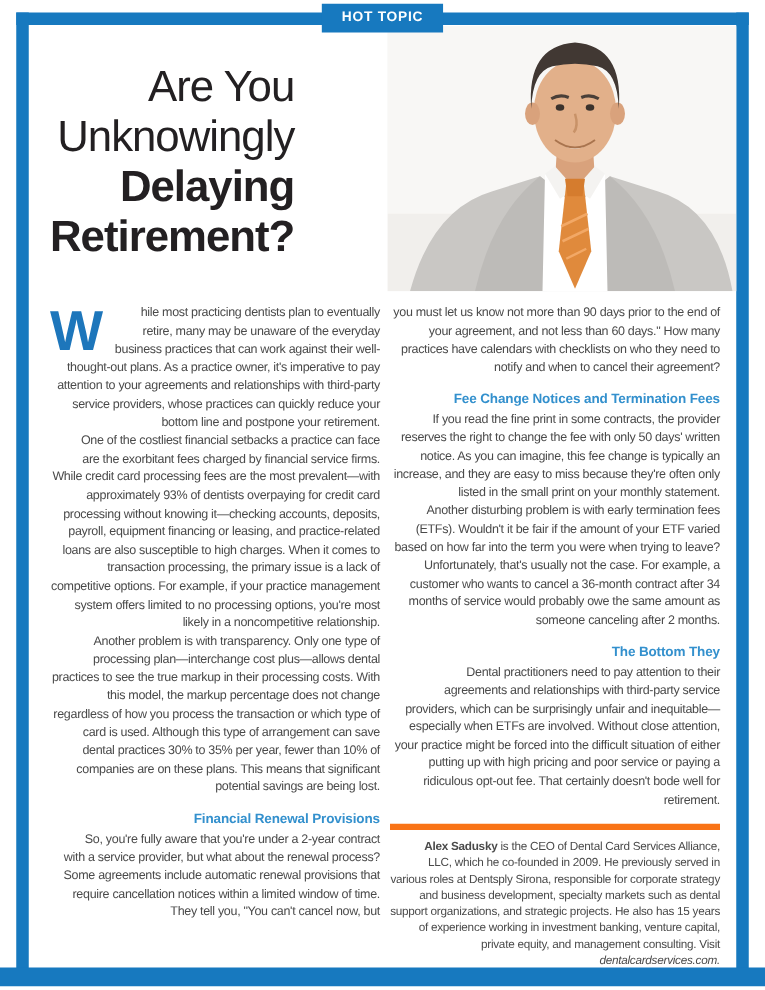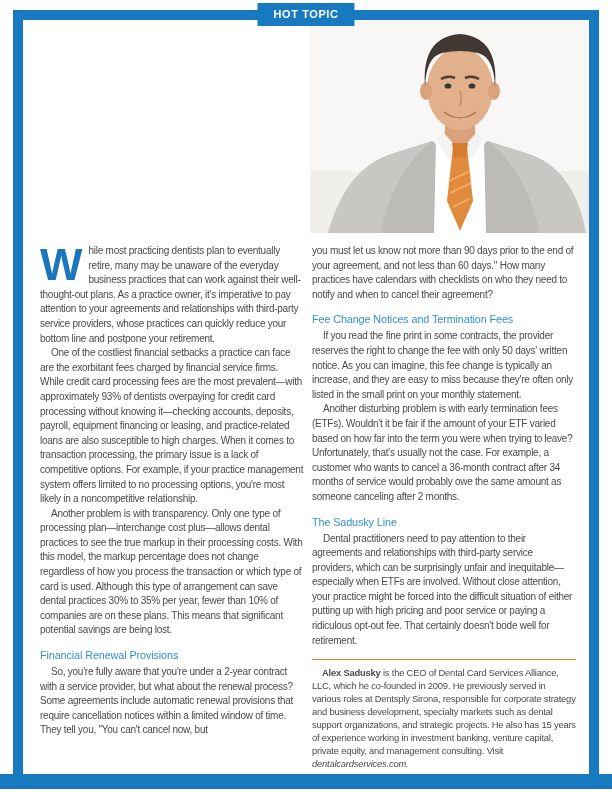--- a/index.html
+++ b/index.html
@@ -1,18 +1,18 @@
 <!DOCTYPE html>
 <html><head>
 <meta charset="utf-8">
 <style>
   html,body{margin:0;padding:0;background:#ffffff;}
   .page{
     position:relative;width:612px;height:792px;background:#ffffff;
-    font-family:"Liberation Sans","DejaVu Sans",sans-serif;overflow:hidden;
+    font-family:"Liberation Sans","DejaVu Sans",sans-serif;overflow:hidden;text-align:right;
   }
   
   .frame-top{position:absolute;left:13px;right:13px;top:10px;height:10px;background:#1779bf;}
   .frame-left{position:absolute;left:13px;top:10px;width:10px;bottom:14px;background:#1779bf;}
   .frame-right{position:absolute;right:13px;top:10px;width:10px;bottom:14px;background:#1779bf;}
   .frame-bottom{position:absolute;left:0;right:0;bottom:3px;height:15px;background:#1779bf;}
   
   .banner{
     position:absolute;top:3px;left:50%;transform:translateX(-50%);
     background:#1779bf;color:#ffffff;padding:5px 16px 5px 16px;
@@ -29,48 +29,54 @@
   .photo{position:absolute;left:310px;top:21px;width:279px;height:212px;overflow:hidden;background:#f8f7f5;}
   
   .col{position:absolute;top:244px;width:264px;color:#4a4a4a;}
   .col-left{left:40px;}
   .col-right{left:312px;}
   .body{
     margin:0;font-size:10px;line-height:14.6px;letter-spacing:-0.25px;color:#4a4a4a;
   }
   .indent{text-indent:11px;}
   .sec{
-    margin:11px 0 3px 0;font-size:10.8px;line-height:13px;font-weight:normal;
+    margin:11px 0 3px 0;font-size:10.8px;line-height:13px;font-weight:bold;
     color:#3390cd;letter-spacing:-0.1px;
   }
   .dropcap{
     float:left;font-size:45px;line-height:37px;font-weight:bold;color:#1d76bb;
     padding:2px 6px 0 0;letter-spacing:0;
   }
   .bio{
-    margin-top:11px;border-top:1px solid #f97316;padding-top:7px;
+    margin-top:11px;border-top:5px solid #f97316;padding-top:7px;
     font-size:9.4px;line-height:12.9px;letter-spacing:-0.2px;color:#4a4a4a;text-indent:10px;
   }
   .bio-name{font-weight:bold;}
   .bio-link{font-style:italic;}
 </style>
 </head>
 <body>
 
 <div class="page">
 
   <div class="frame-top"></div>
   <div class="frame-left"></div>
   <div class="frame-right"></div>
   <div class="frame-bottom"></div>
 
   <div class="banner">
     <span>HOT TOPIC</span>
   </div>
 
+  <h1 class="title">
+    <span class="t-light">Are You</span>
+    <span class="t-light">Unknowingly</span>
+    <span class="t-bold">Delaying</span>
+    <span class="t-bold">Retirement?</span>
+  </h1>
 
   <div class="photo">
     <svg width="279" height="212" viewBox="0 0 279 212">
       <rect x="0" y="0" width="279" height="212" fill="#f8f7f5"></rect>
       <rect x="0" y="150" width="279" height="62" fill="#f1efec"></rect>
 
       <path d="M18 212 Q36 146 84 132 L122 120 L150 142 L178 120 L216 132 Q264 146 276 212 Z" fill="#c9c7c4"></path>
       <path d="M122 120 L150 142 L128 212 L70 212 Q84 150 122 120 Z" fill="#bdbbb8"></path>
       <path d="M178 120 L150 142 L172 212 L230 212 Q216 150 178 120 Z" fill="#bdbbb8"></path>
 
@@ -108,18 +114,18 @@
     <p class="body indent">Another problem is with transparency. Only one type of processing plan—interchange cost plus—allows dental practices to see the true markup in their processing costs. With this model, the markup percentage does not change regardless of how you process the transaction or which type of card is used. Although this type of arrangement can save dental practices 30% to 35% per year, fewer than 10% of companies are on these plans. This means that significant potential savings are being lost.</p>
     <h3 class="sec">Financial Renewal Provisions</h3>
     <p class="body indent">So, you're fully aware that you're under a 2-year contract with a service provider, but what about the renewal process? Some agreements include automatic renewal provisions that require cancellation notices within a limited window of time. They tell you, "You can't cancel now, but</p>
   </div>
 
   <div class="col col-right">
     <p class="body">you must let us know not more than 90 days prior to the end of your agreement, and not less than 60 days." How many practices have calendars with checklists on who they need to notify and when to cancel their agreement?</p>
     <h3 class="sec">Fee Change Notices and Termination Fees</h3>
     <p class="body indent">If you read the fine print in some contracts, the provider reserves the right to change the fee with only 50 days' written notice. As you can imagine, this fee change is typically an increase, and they are easy to miss because they're often only listed in the small print on your monthly statement.</p>
     <p class="body indent">Another disturbing problem is with early termination fees (ETFs). Wouldn't it be fair if the amount of your ETF varied based on how far into the term you were when trying to leave? Unfortunately, that's usually not the case. For example, a customer who wants to cancel a 36-month contract after 34 months of service would probably owe the same amount as someone canceling after 2 months.</p>
-    <h3 class="sec">The Sadusky Line</h3>
+    <h3 class="sec">The Bottom They</h3>
     <p class="body indent">Dental practitioners need to pay attention to their agreements and relationships with third-party service providers, which can be surprisingly unfair and inequitable—especially when ETFs are involved. Without close attention, your practice might be forced into the difficult situation of either putting up with high pricing and poor service or paying a ridiculous opt-out fee. That certainly doesn't bode well for retirement.</p>
     <div class="bio"><span class="bio-name">Alex Sadusky</span><span> is the CEO of Dental Card Services Alliance, LLC, which he co-founded in 2009. He previously served in various roles at Dentsply Sirona, responsible for corporate strategy and business development, specialty markets such as dental support organizations, and strategic projects. He also has 15 years of experience working in investment banking, venture capital, private equity, and management consulting. Visit </span><span class="bio-link">dentalcardservices.com.</span></div>
   </div>
 
 </div>
 
 </body></html>

